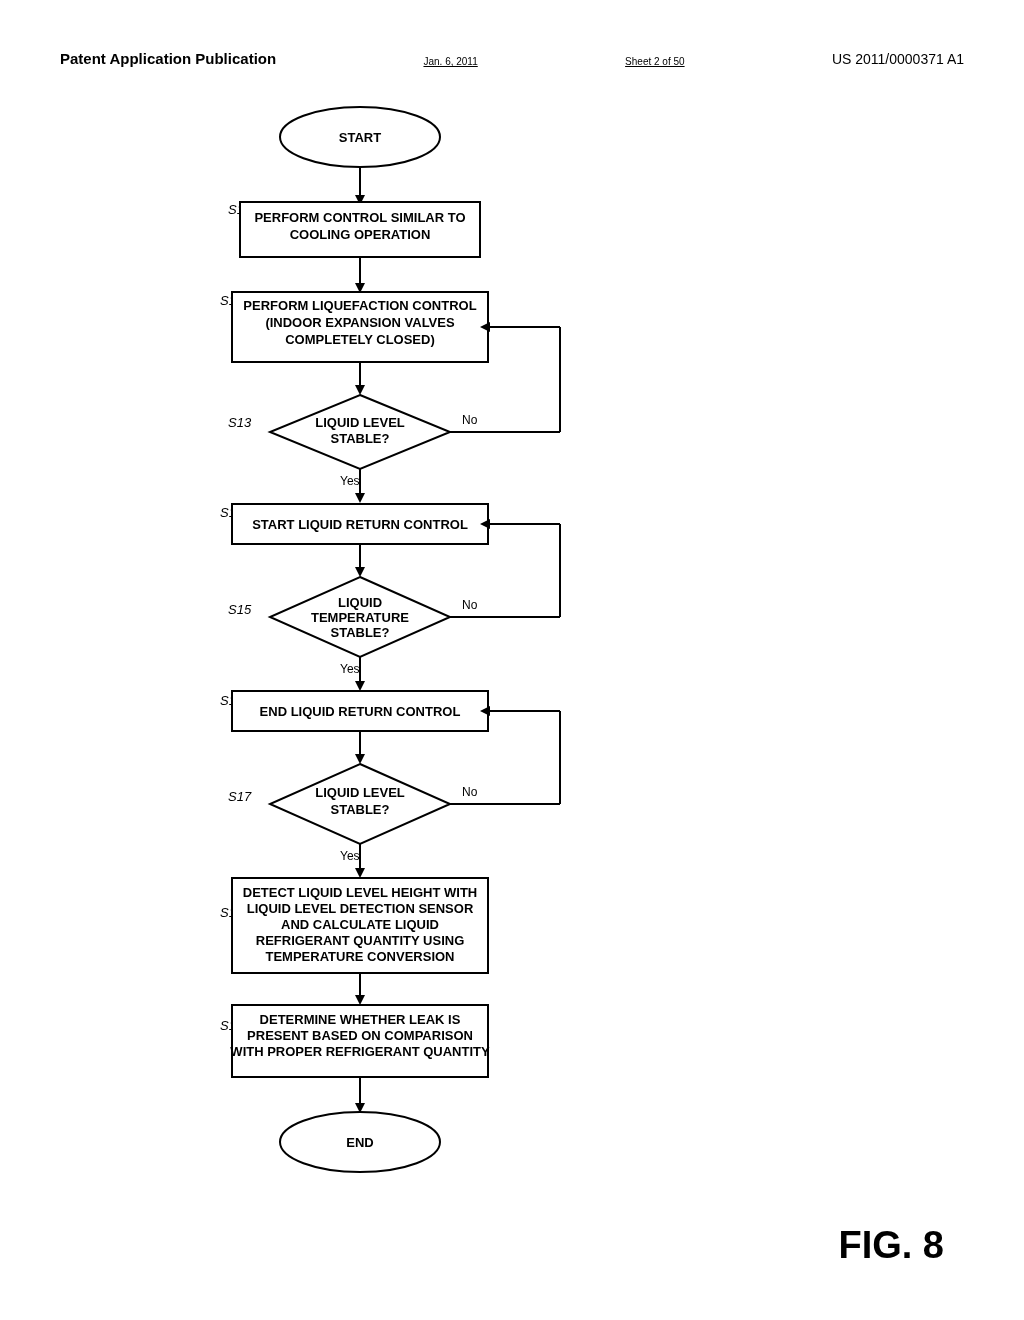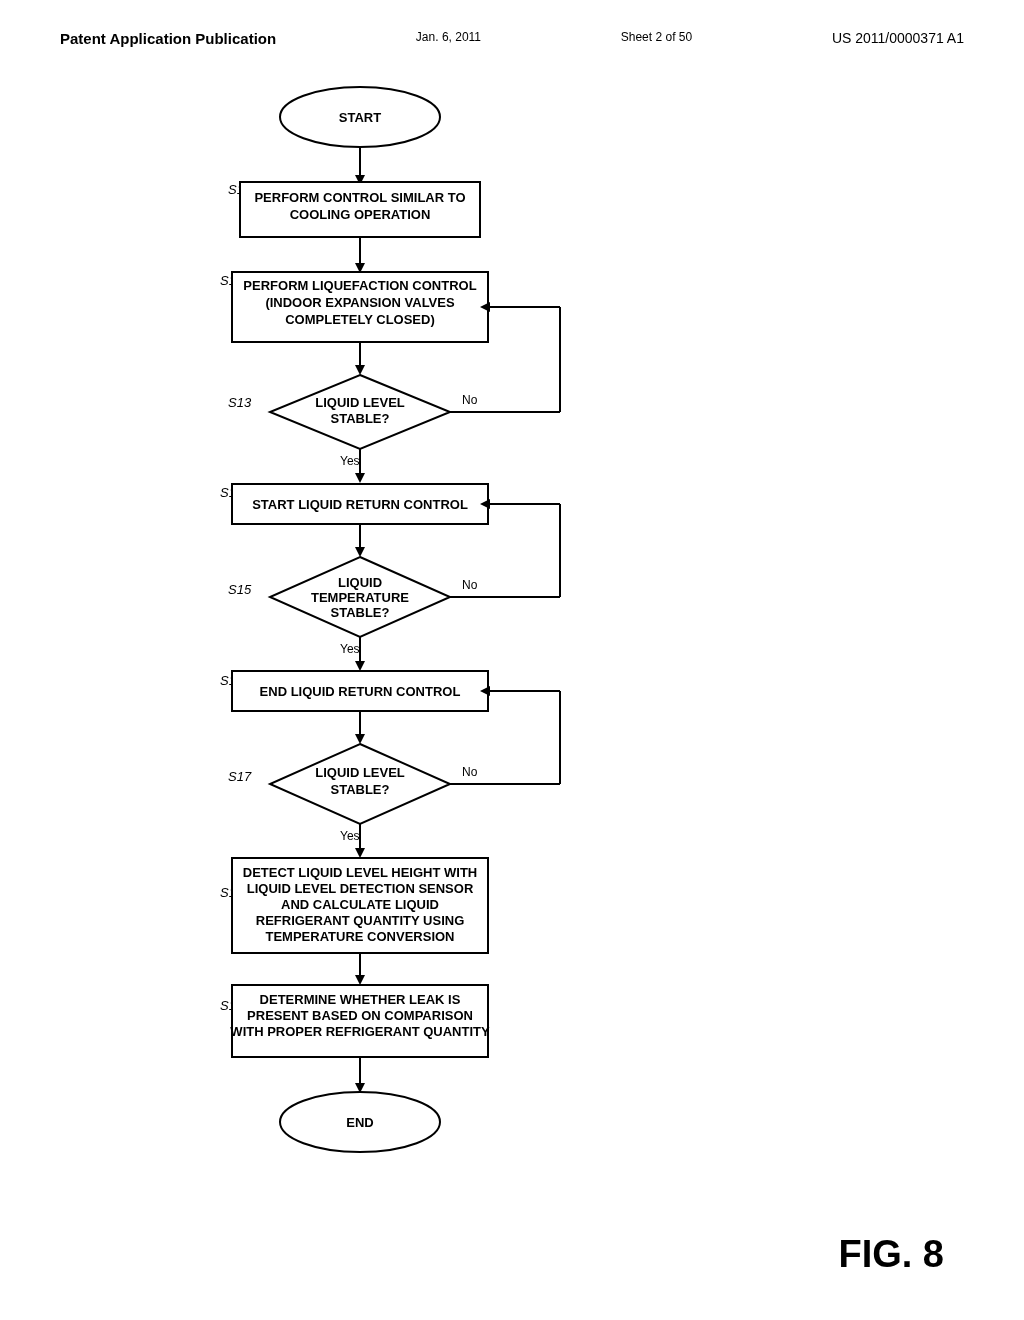--- a/index.html
+++ b/index.html
@@ -7,32 +7,34 @@
       background: #fff;
       font-family: Arial, sans-serif;
       width: 1024px;
       min-height: 1320px;
       position: relative;
     }
 
     .page-header {
       display: flex;
       justify-content: space-between;
-      align-items: flex-start;
+      align-items: flex-end;
       padding: 30px 60px 10px 60px;
       font-size: 14px;
+      margin-top: 20px;
     }
 
     .header-left {
       font-weight: bold;
       font-size: 15px;
     }
 
     .header-center {
-      font-size: 12px;
+      font-size: 10px;
+      text-decoration: underline;
     }
 
     .header-right {
       font-size: 14px;
     }
 
     
     .svg-container {
       display: flex;
       padding: 10px 0;
@@ -162,13 +164,13 @@
 
     <line x1="360" y1="990" x2="360" y2="1018" stroke="black" stroke-width="2"></line>
     <polygon points="355,1016 365,1016 360,1026" fill="black"></polygon>
 
     <ellipse cx="360" cy="1055" rx="80" ry="30" fill="white" stroke="black" stroke-width="2"></ellipse>
     <text x="360" y="1060" text-anchor="middle">END</text>
 
   </svg>
 </div>
 
-<div style="position: absolute; bottom: 44px; right: 80px; font-size: 38px; font-weight: bold;">FIG. 8</div>
+<div style="position: absolute; bottom: 53px; right: 80px; font-size: 38px; font-weight: bold;">FIG. 8</div>
 
 </body></html>

